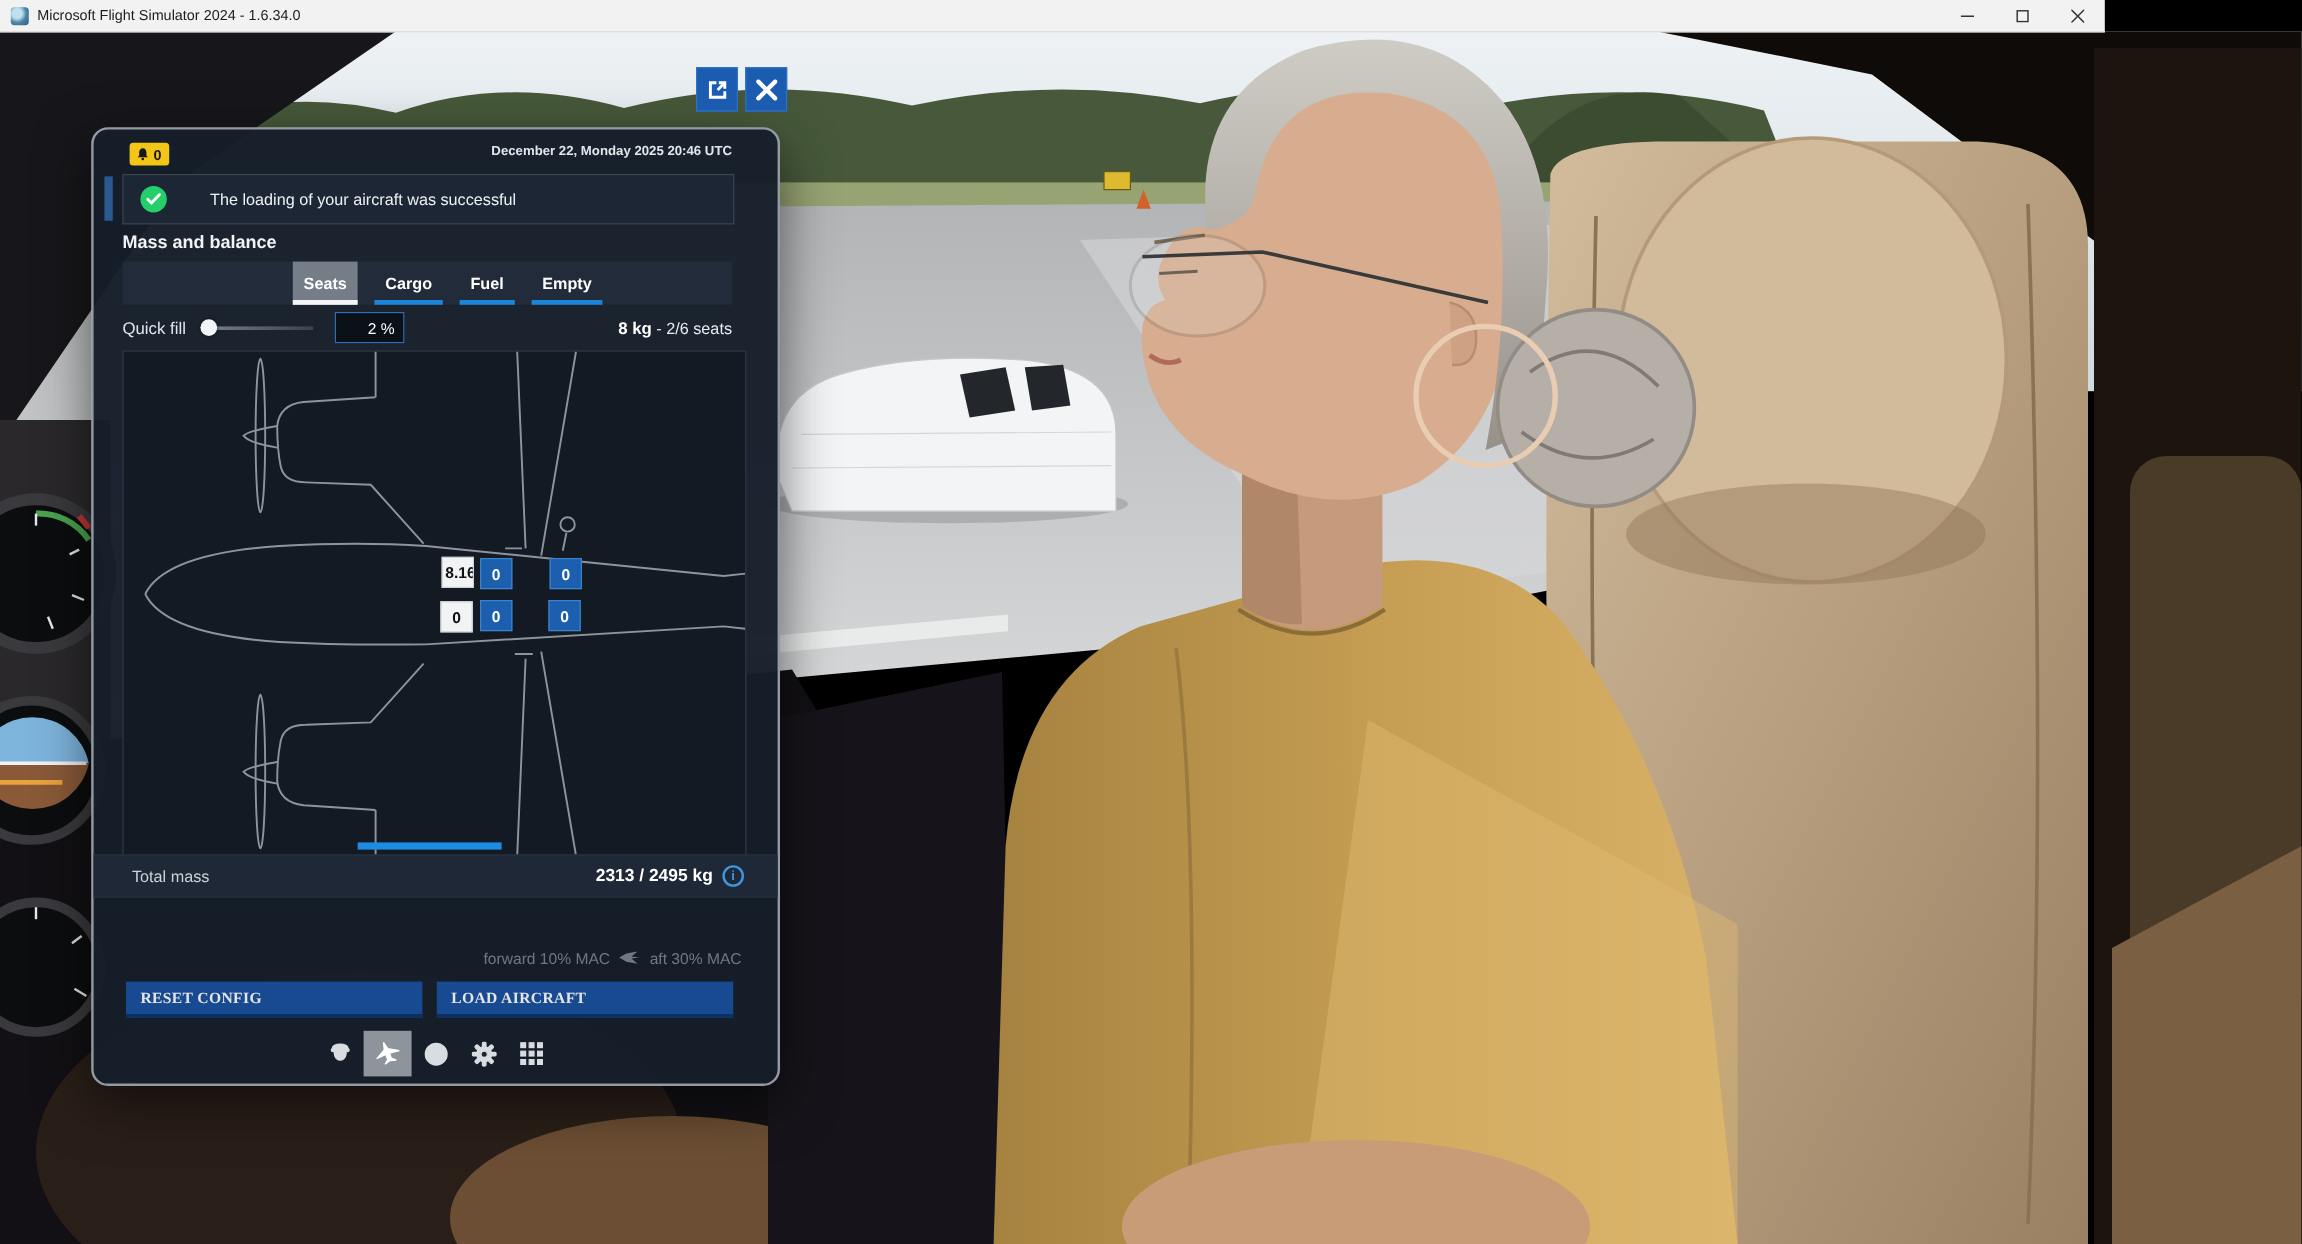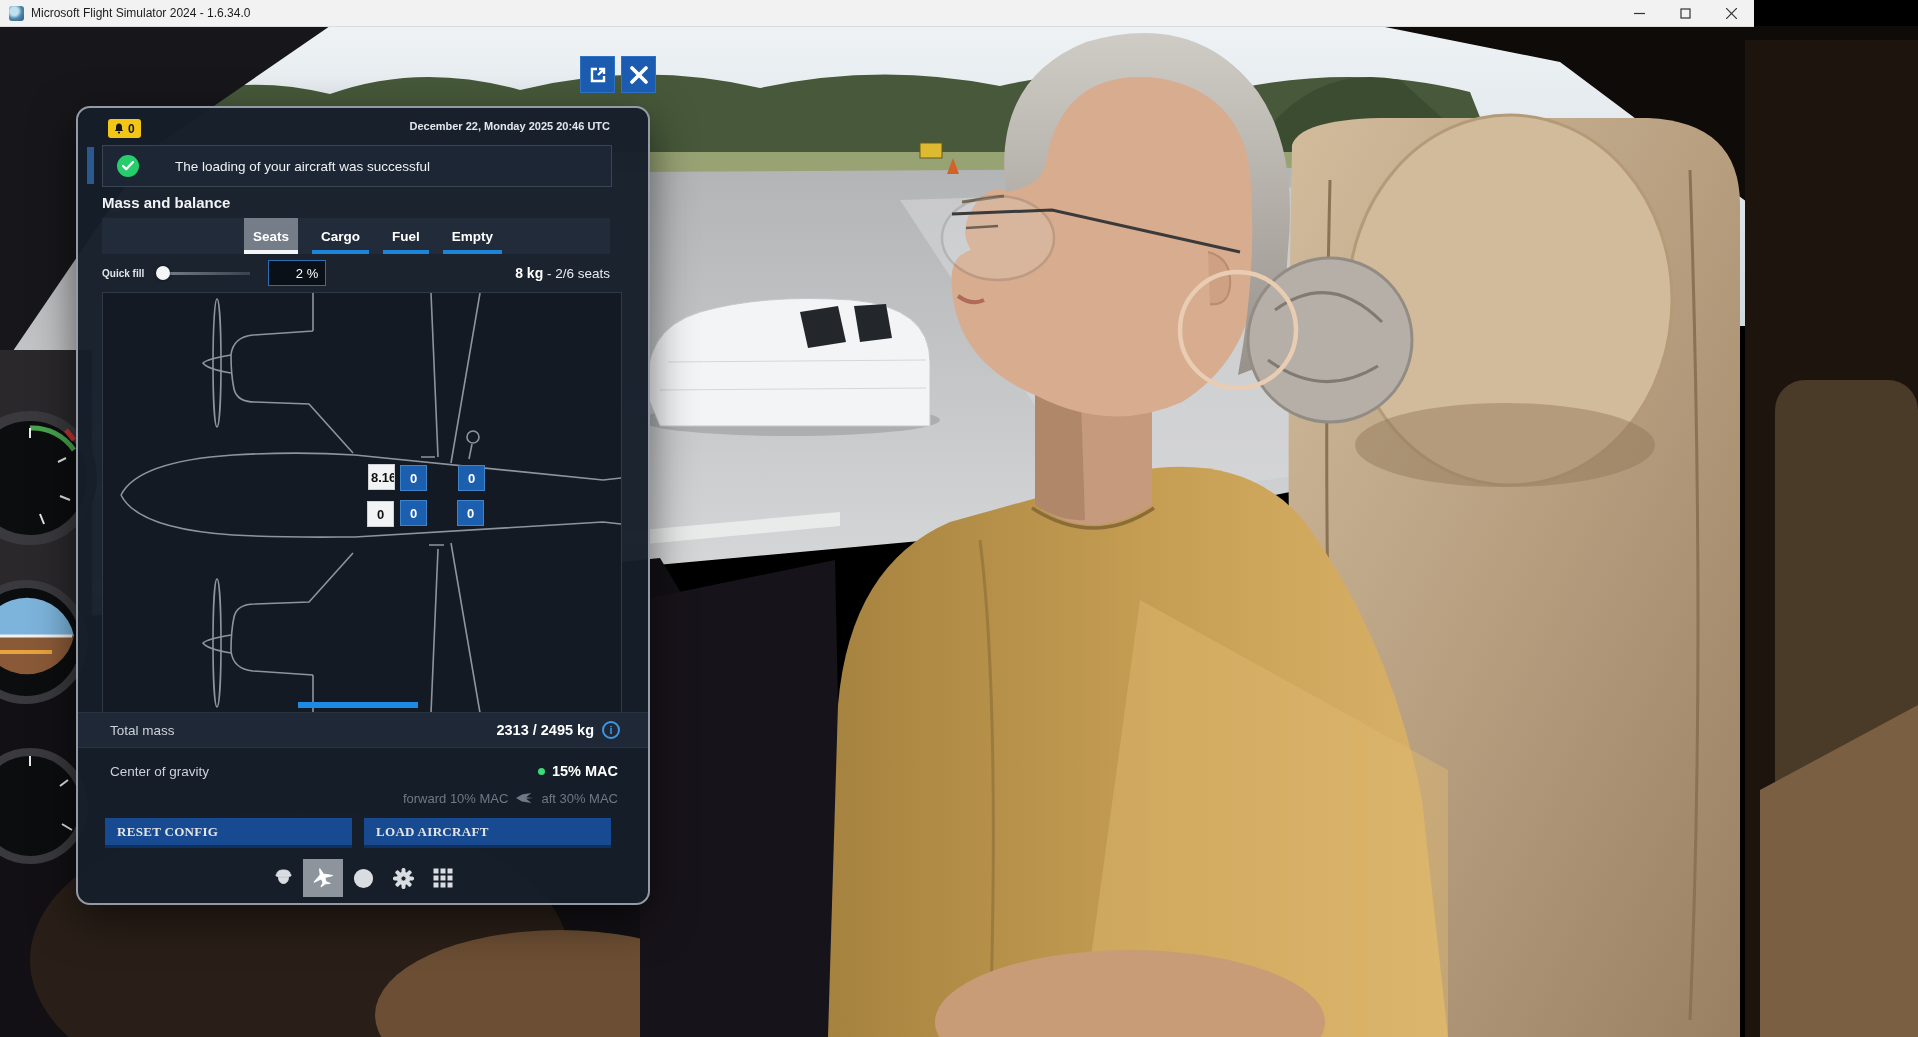--- a/index.html
+++ b/index.html
@@ -48,21 +48,21 @@
 
   #tabbar{left:24px;top:110px;width:508px;height:36px;background:#212b39;
     display:flex;align-items:stretch;padding-left:142px;box-sizing:border-box;gap:14px;}
   .tab{position:relative;display:flex;align-items:center;padding:0 9px;
     font-size:13.5px;font-weight:bold;color:#fff;cursor:pointer;}
   .tab .underline{position:absolute;left:0;right:0;bottom:0;height:4px;background:#1d85d8;}
   .tab.selected{background:#757d88;}
   .tab.selected .underline{background:#f4f5f6;}
 
   #quickfill{left:24px;top:150px;width:508px;height:30px;display:flex;align-items:center;}
-  #qf-label{font-size:10px;color:#e2e6eb;font-weight:bold;}
+  #qf-label{font-size:14px;color:#e2e6eb;}
   #qf-slider{position:relative;width:92px;height:14px;margin-left:14px;cursor:pointer;}
   #qf-track{position:absolute;left:0;right:0;top:6px;height:3px;
     background:linear-gradient(to right,#79818c,#39424e);}
   #qf-thumb{position:absolute;left:-2px;top:0;width:14px;height:14px;border-radius:50%;
     background:#f4f5f6;box-shadow:0 0 3px rgba(0,0,0,.6);}
   #qf-input{margin-left:18px;width:49px;height:24px;background:#0a1018;
     border:1px solid #2d6db5;color:#fff;font-size:13px;text-align:right;
     padding:0 7px 0 0;font-family:inherit;}
   #qf-summary{margin-left:auto;font-size:13.5px;color:#e9ecf0;white-space:pre;}
   #qf-summary b{font-size:14px;color:#fff;}
@@ -374,27 +374,20 @@
 
     <div id="diagram-scroll"></div>
   </div>
 
   <div id="row-mass" class="abs">
     <span id="mass-label">Total mass</span>
     <span id="mass-value">2313 / 2495 kg</span>
     <div id="mass-info">i</div>
   </div>
 
-  <div id="row-cog" class="abs">
-    <span id="cog-label">Center of gravity</span>
-    <div id="cog-right">
-      <div id="cog-dot"></div>
-      <span id="cog-value">15% MAC</span>
-    </div>
-  </div>
   <div id="row-cog-sub" class="abs">
     <span>forward 10% MAC</span>
     <svg width="17" height="14" viewBox="0 0 20 16" fill="#6f7884">
       <path d="M0,8 L7,4 L18,2 L12,7 L20,8 L12,9 L18,14 L7,12 Z"></path>
     </svg>
     <span>aft 30% MAC</span>
   </div>
 
   <button id="btn-reset" class="abs action-btn">RESET CONFIG</button>
   <button id="btn-load" class="abs action-btn">LOAD AIRCRAFT</button>

